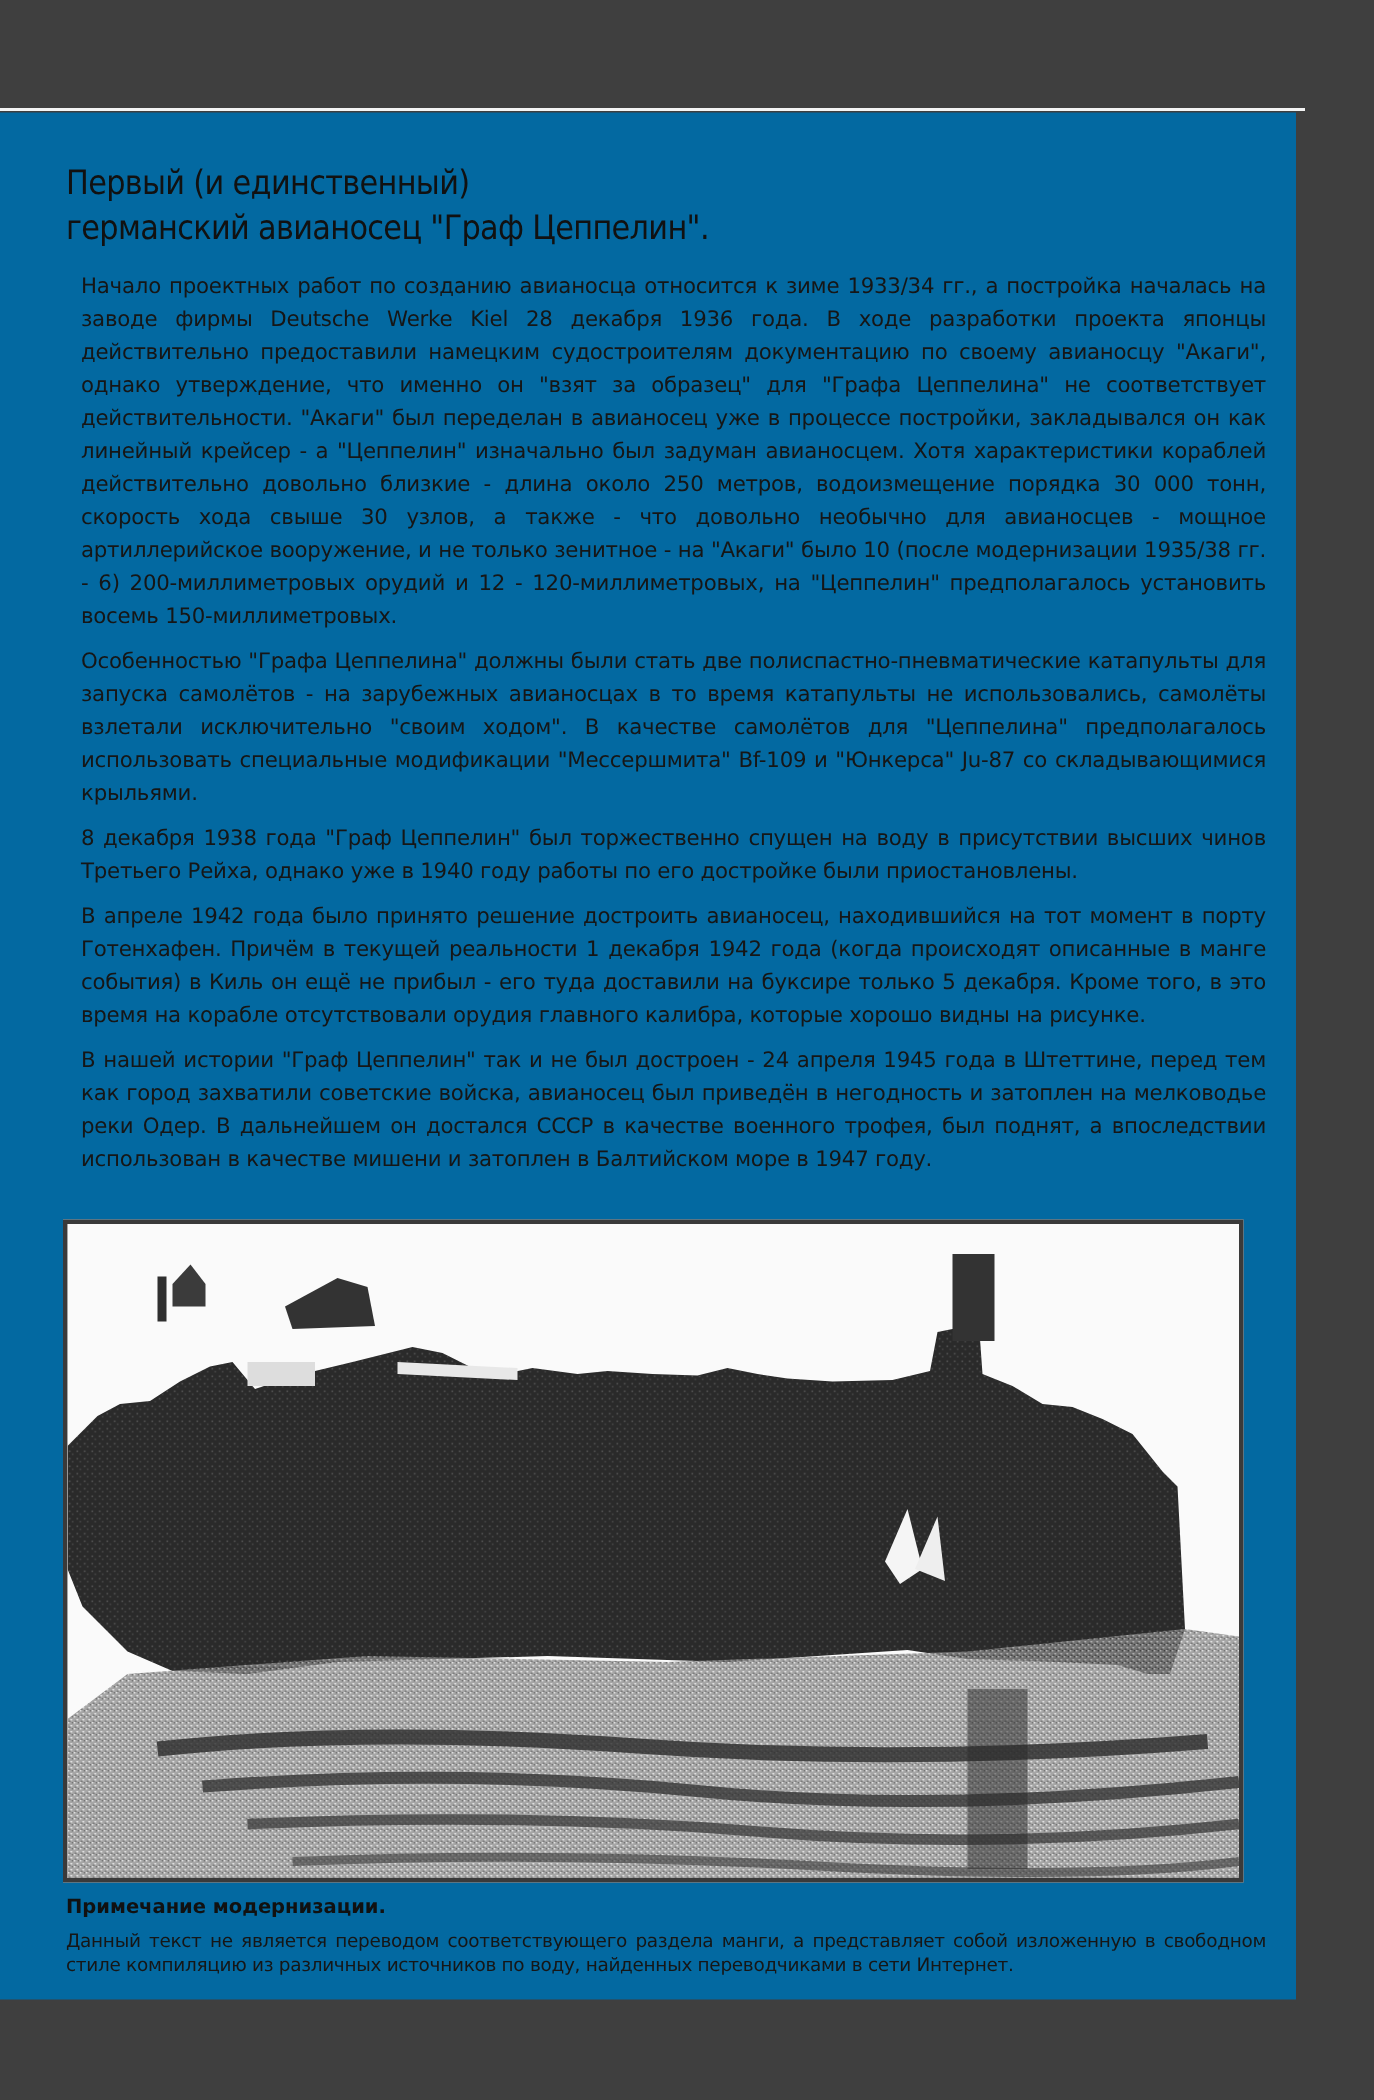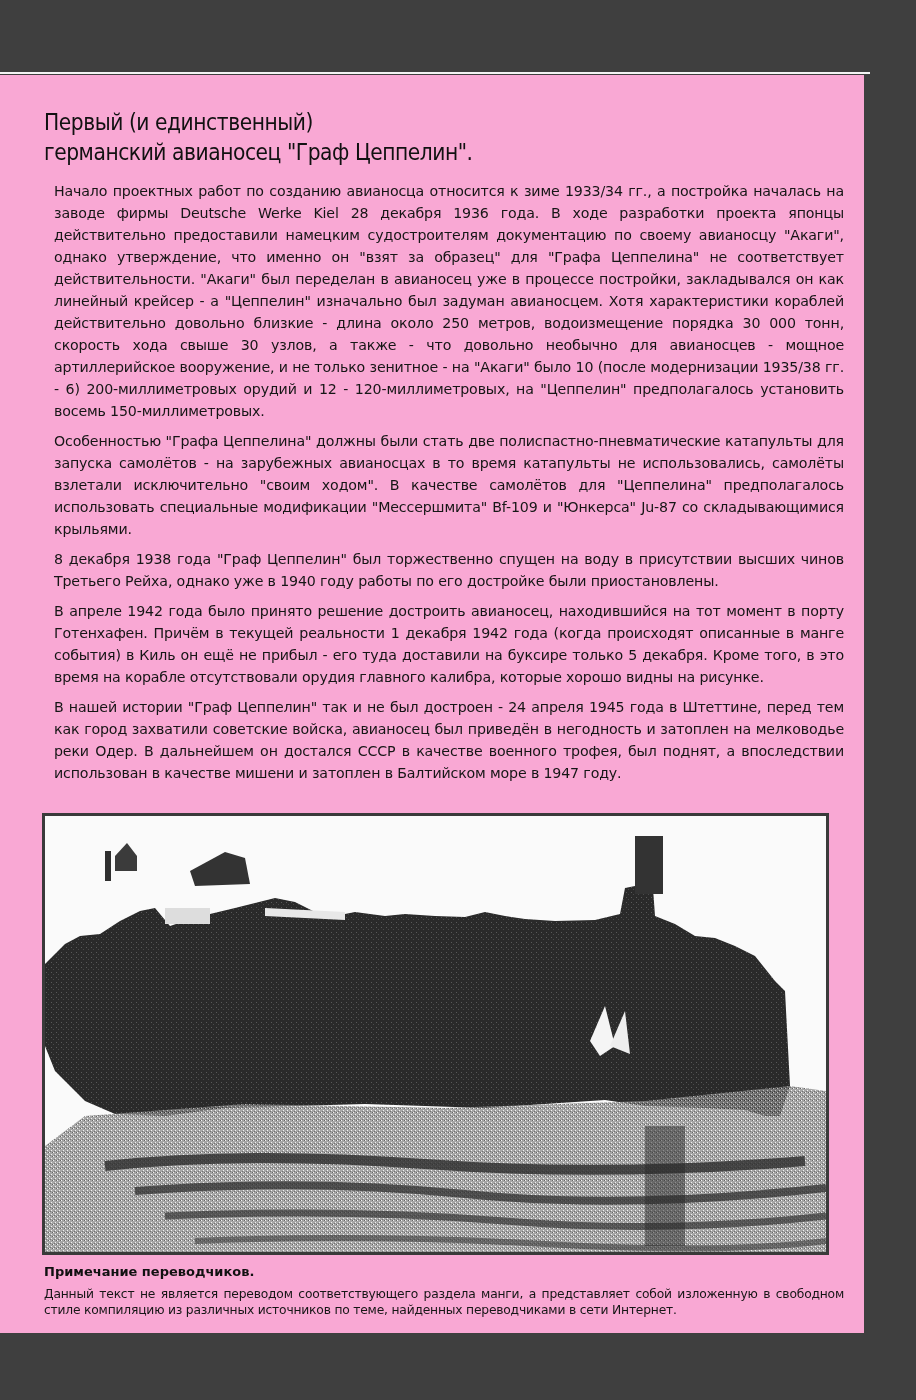--- a/index.html
+++ b/index.html
@@ -2,21 +2,21 @@
 <html><head>
 <meta charset="utf-8">
 <style>
   html, body { margin: 0; padding: 0; }
   body {
     width: 916px; height: 1400px; background: #3f3f3f; position: relative; overflow: hidden;
     font-family: "DejaVu Sans", sans-serif;
   }
   .top-rule { position: absolute; left: 0; top: 72px; width: 870px; height: 2px; background: #f4f4f4; }
   .page {
-    position: absolute; left: 0; top: 75px; width: 864px; height: 1258px; background: #f9a8d4;
+    position: absolute; left: 0; top: 75px; width: 864px; height: 1258px; background: #0369a1;
   }
   .title {
     position: absolute; left: 44px; top: 32px; margin: 0;
     font-family: "DejaVu Sans", sans-serif; font-weight: normal;
     font-size: 22.5px; line-height: 30px; color: #111; letter-spacing: -0.5px;
     transform: scaleX(0.9); transform-origin: left top; white-space: nowrap;
   }
   .body-text { position: absolute; left: 44px; top: 105px; width: 800px; }
   .para {
     margin: 0 0 8px 10px; font-size: 14.2px; line-height: 22px; color: #161616;
@@ -86,16 +86,16 @@
         <path d="M60 350 Q200 335 380 348 T760 345" stroke="#2a2a2a" stroke-width="10" fill="none" opacity="0.8"></path>
         <path d="M90 375 Q260 362 420 378 T781 372" stroke="#2e2e2e" stroke-width="8" fill="none" opacity="0.75"></path>
         <path d="M120 400 Q300 392 460 405 T781 400" stroke="#333" stroke-width="7" fill="none" opacity="0.7"></path>
         <path d="M150 425 Q320 418 500 428 T781 425" stroke="#3a3a3a" stroke-width="6" fill="none" opacity="0.6"></path>
         <rect x="600" y="310" width="40" height="120" fill="#2a2a2a" opacity="0.5"></rect>
       </g>
     </svg>
   </div>
 
   <div class="note">
-    <p class="note-title">Примечание переводчиков.</p>
-    <p class="note-text">Данный текст не является переводом соответствующего раздела манги, а представляет собой изложенную в свободном стиле компиляцию из различных источников по теме, найденных переводчиками в сети Интернет.</p>
+    <p class="note-title">Примечание модернизации.</p>
+    <p class="note-text">Данный текст не является переводом соответствующего раздела манги, а представляет собой изложенную в свободном стиле компиляцию из различных источников по воду, найденных переводчиками в сети Интернет.</p>
   </div>
 </div>
 
 </body></html>

